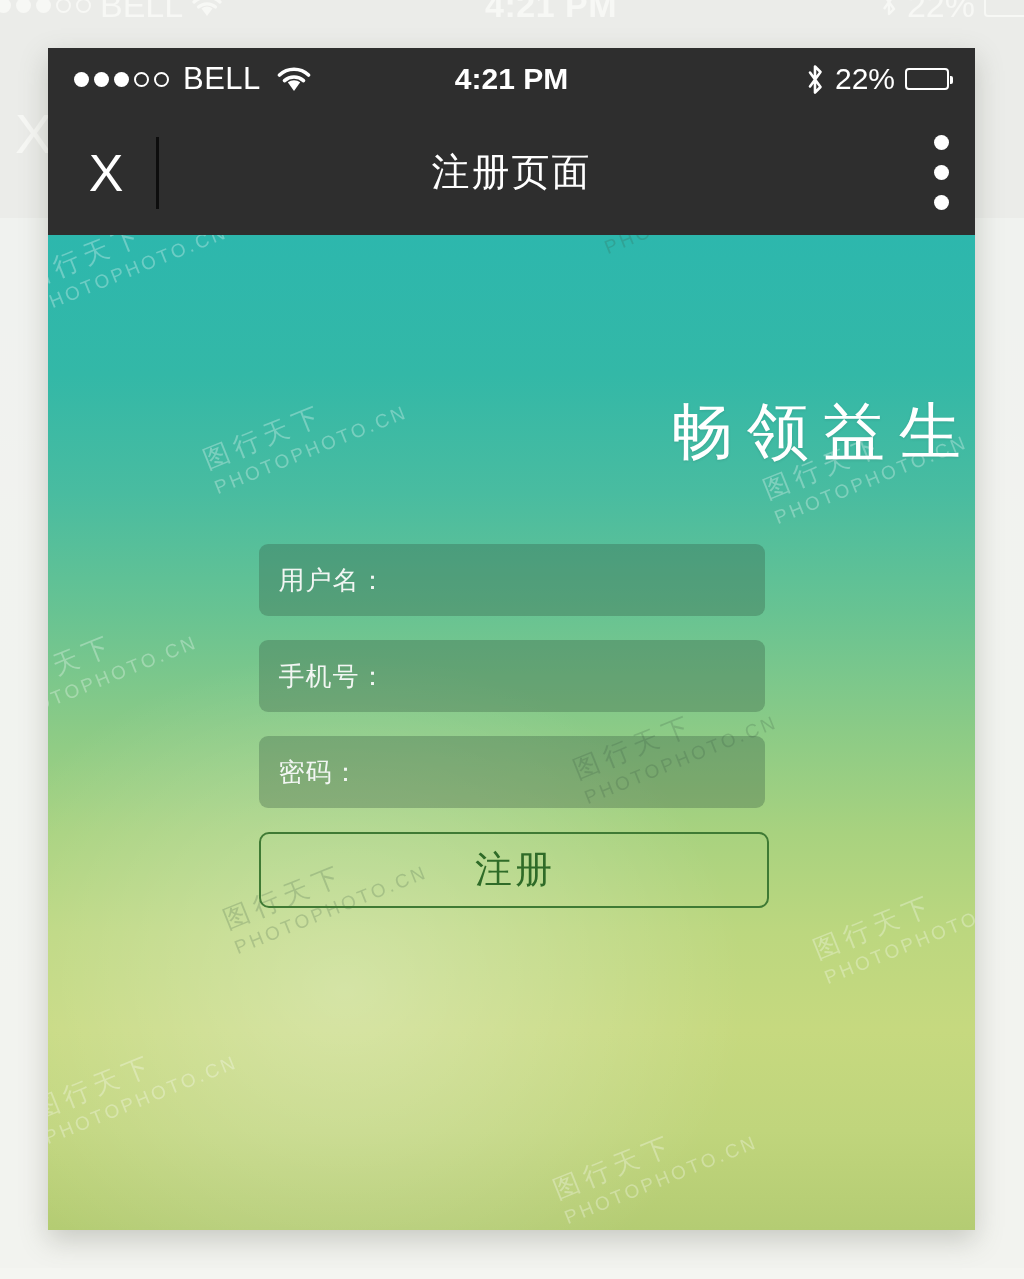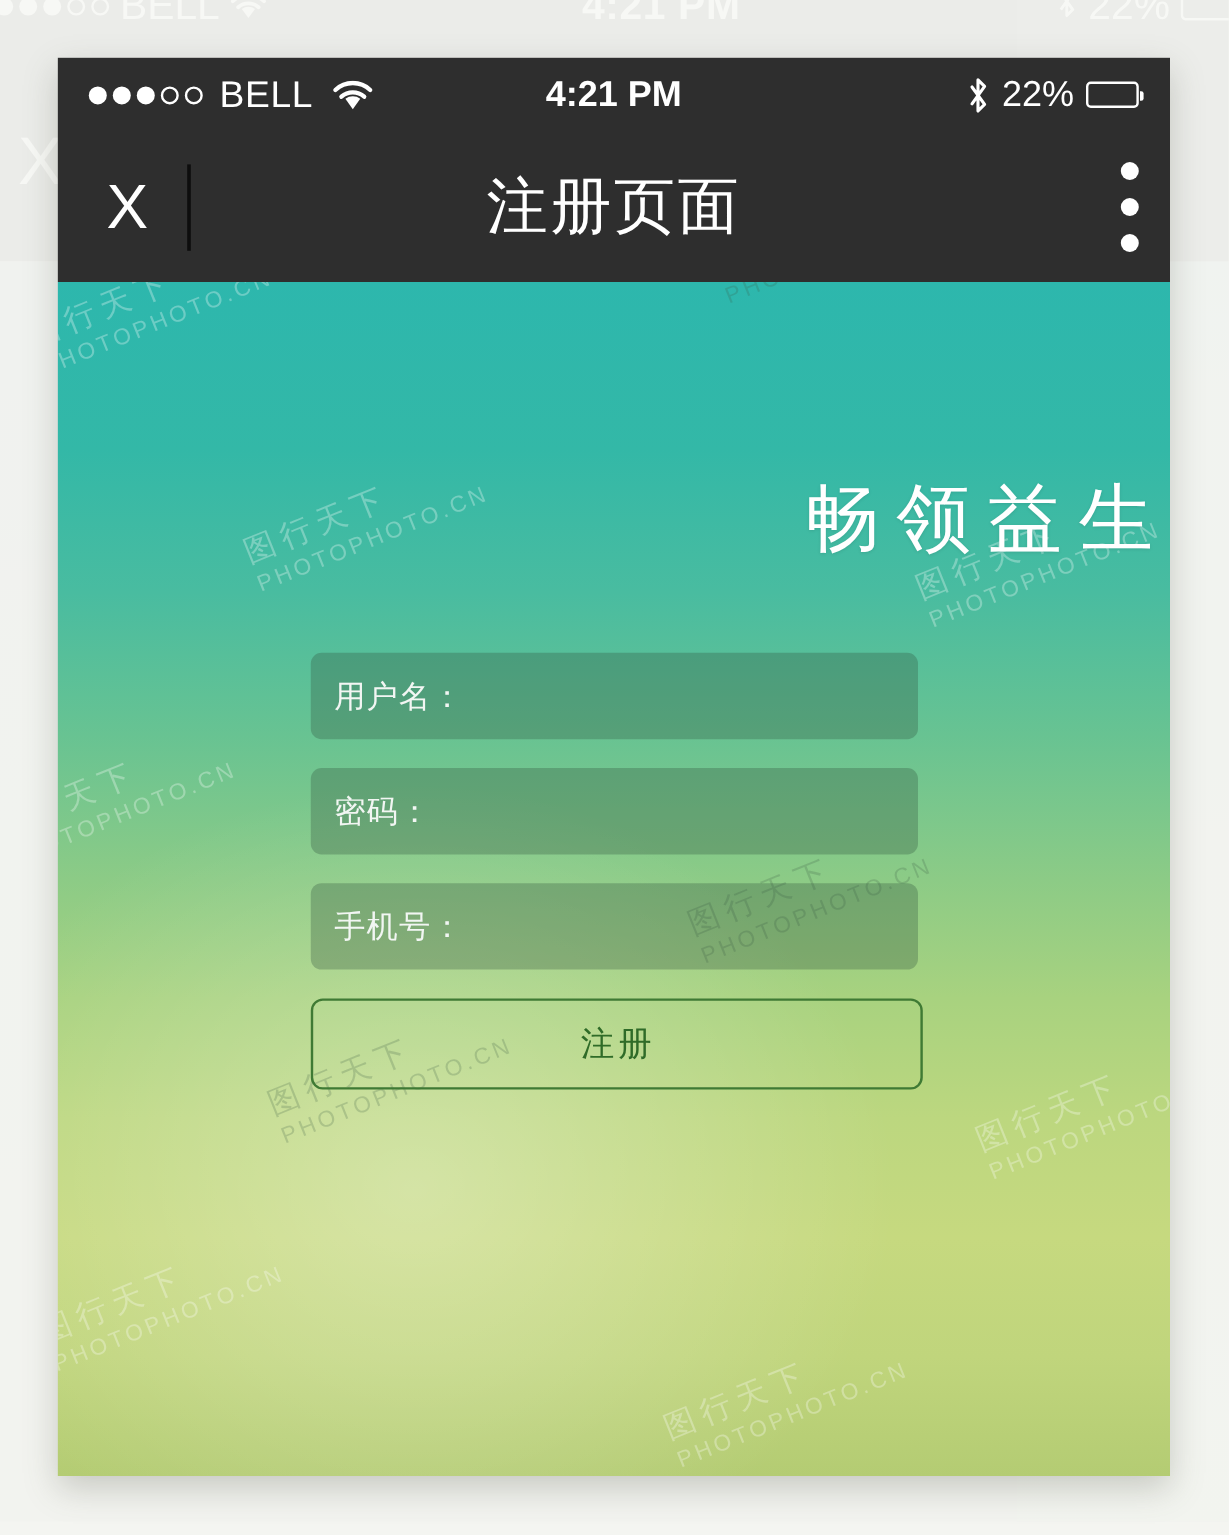--- a/index.html
+++ b/index.html
@@ -182,21 +182,21 @@
     width: 3px;
     height: 72px;
     background: #0d0d0d;
     margin-left: 24px;
   }
   .nav-title {
     position: absolute;
     left: 0; right: 0;
     text-align: center;
     color: #ffffff;
-    font-size: 51px;
+    font-size: 38px;
     letter-spacing: 2px;
     pointer-events: none;
   }
   .nav-menu {
     margin-left: auto;
     padding-right: 26px;
     display: flex;
     flex-direction: column;
     gap: 15px;
     cursor: pointer;
@@ -308,21 +308,21 @@
     margin-left: 2px;
   }
 
   .submit {
     margin-top: 21px;
     height: 72px;
     border-radius: 10px;
     border: 2px solid #3f7a34;
     background: transparent;
     color: #2f6b28;
-    font-size: 28px;
+    font-size: 37px;
     letter-spacing: 3px;
     text-indent: 3px;
     width: 100%;
     font-family: "Liberation Sans", sans-serif;
     cursor: pointer;
     display: flex;
     align-items: center;
     justify-content: center;
   }
 </style>
@@ -463,28 +463,28 @@
       <div class="brand">畅领益生</div>
 
       <div class="form">
 
         <div class="field">
           <span class="lbl">用户名：</span>
           <span class="val"></span>
         </div>
 
         <div class="field">
+          <span class="lbl">手机号：</span>
+          <span class="val"></span>
+        </div>
+
+        <div class="field">
           <span class="lbl">密码：</span>
           <span class="val"></span>
         </div>
 
-        <div class="field">
-          <span class="lbl">手机号：</span>
-          <span class="val"></span>
-        </div>
-
 
         <div class="submit">注册</div>
 
       </div>
     </div>
   </div>
 </div>
 
 </body></html>

